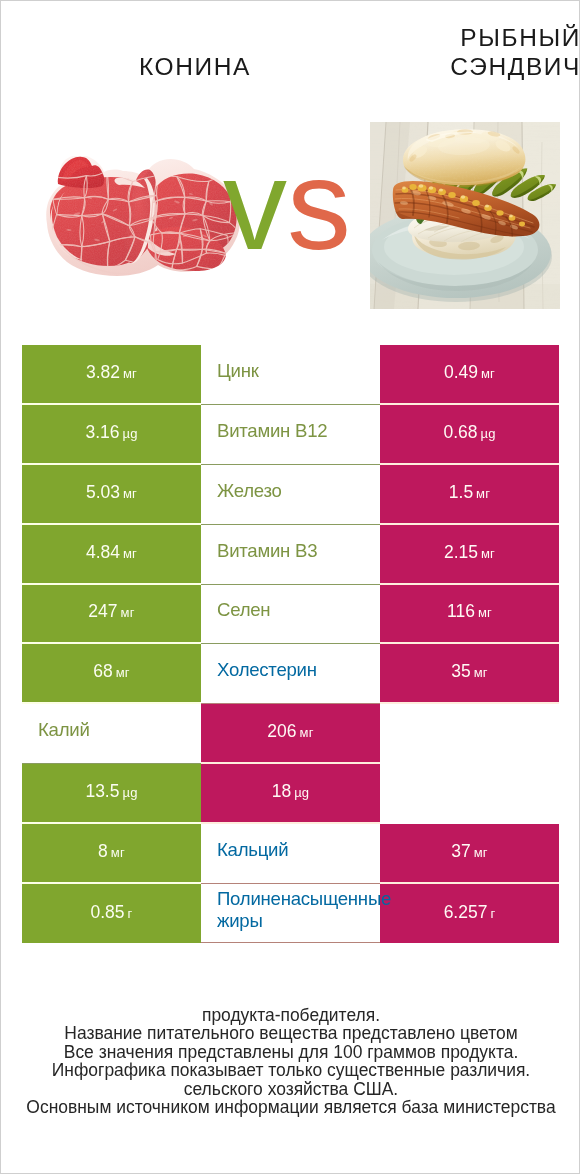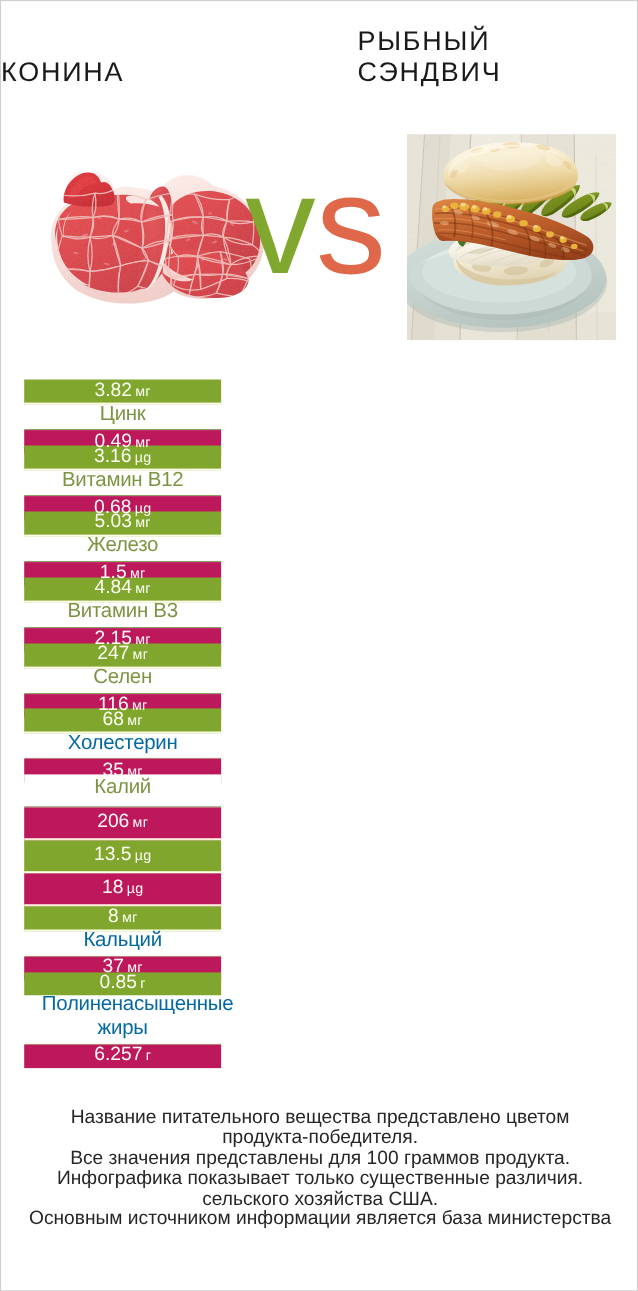--- a/index.html
+++ b/index.html
@@ -17,54 +17,54 @@
     border:1px solid #cfcfcf;
     background:#fff;
     overflow:hidden;
   }
   
   .hdr{position:absolute;left:0;top:0;width:580px;height:110px;}
   .ttl{
     position:absolute;color:#1a1a1a;font-weight:400;
     font-size:24.5px;line-height:29px;letter-spacing:1.6px;
     text-transform:uppercase;
-    text-align:left;white-space:nowrap;
+    text-align:right;white-space:nowrap;
   }
   .ttl-left{left:0;width:250px;top:51px;}
   .ttl-right{left:324px;width:256px;top:22px;}
 
   
   .hero{position:absolute;left:0;top:110px;width:580px;height:205px;}
   .vs{
     position:absolute;left:222px;top:30px;
     font-size:128px;font-weight:400;line-height:128px;
     letter-spacing:0px;
   }
   .vs .v{color:#80a72e;}
   .vs .s{color:#e0684a;}
 
   .meatwrap{position:absolute;left:44px;top:45px;width:196px;height:123px;}
   .sandwrap{position:absolute;left:369px;top:11px;width:190px;height:187px;}
 
   
   .tbl{position:absolute;left:21px;top:344.3px;width:537px;}
-  .row{display:flex;height:59.82px;flex-direction:column;}
+  .row{display:flex;height:59.82px;}
   .cell{
     box-sizing:border-box;width:179px;height:59.82px;
     display:flex;align-items:center;justify-content:center;
     font-size:17.5px;font-weight:500;
   }
   .cell.left{background:#80a62e;color:#fbfdf2;border-bottom:2px solid #fdffe6;}
   .cell.left .val,.cell.right .val{position:relative;top:-1.5px;}
   .cell.right{background:#be185d;color:#fffaf5;border-bottom:2px solid #ffeddd;}
   .row:last-child .cell.left,.row:last-child .cell.right{border-bottom:none;}
   .cell.mid{
     background:#ffffff;font-size:18.6px;font-weight:400;letter-spacing:-0.25px;
     border-bottom:1px solid #8a9c60;
-    text-align:center;line-height:22px;
+    line-height:22px;
     overflow:visible;
   }
   .cell.mid.win-g{color:#7d9443;}
   .cell.mid.win-o{color:#0369a1;border-bottom-color:#b58279;}
   .cell.mid .lbl{display:block;width:147px;margin:0 16px;position:relative;top:-3.5px;}
   .cell.mid .lbl .nw{white-space:nowrap;}
   .val{white-space:nowrap;}
   .unit{font-size:13px;margin-left:3px;letter-spacing:0.2px;font-weight:400;}
 
   
@@ -626,20 +626,20 @@
         <div class="cell mid win-o">
           <span class="lbl"><span class="nw">Полиненасыщенные</span><br><span class="nw">жиры</span></span>
         </div>
         <div class="cell right">
           <span class="val">6.257<span class="unit">г</span></span>
         </div>
       </div>
     </div>
 
   <div class="note" id="note">
+      <div>продукта-победителя.</div>
       <div>Название питательного вещества представлено цветом</div>
-      <div>продукта-победителя.</div>
       <div>Все значения представлены для 100 граммов продукта.</div>
       <div>Инфографика показывает только существенные различия.</div>
       <div>сельского хозяйства США.</div>
       <div>Основным источником информации является база министерства</div>
     </div>
 </div>
 
 </body></html>

